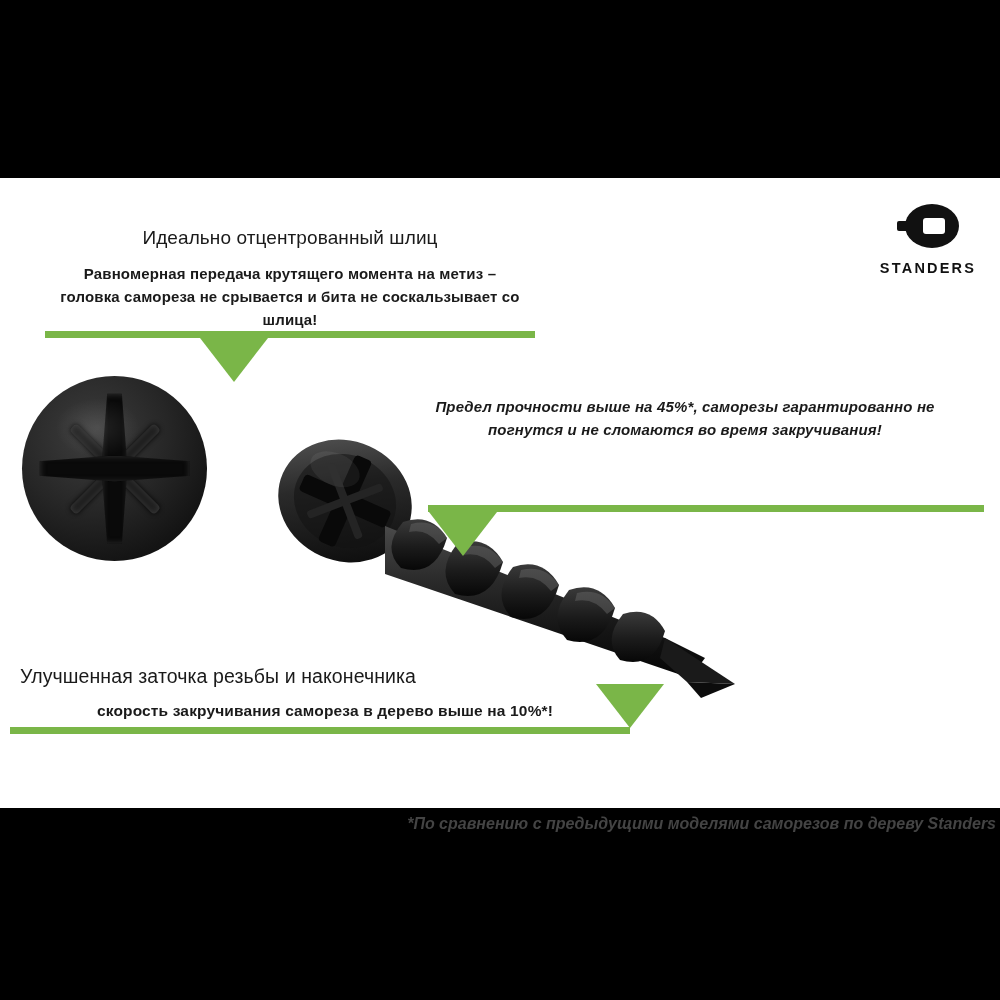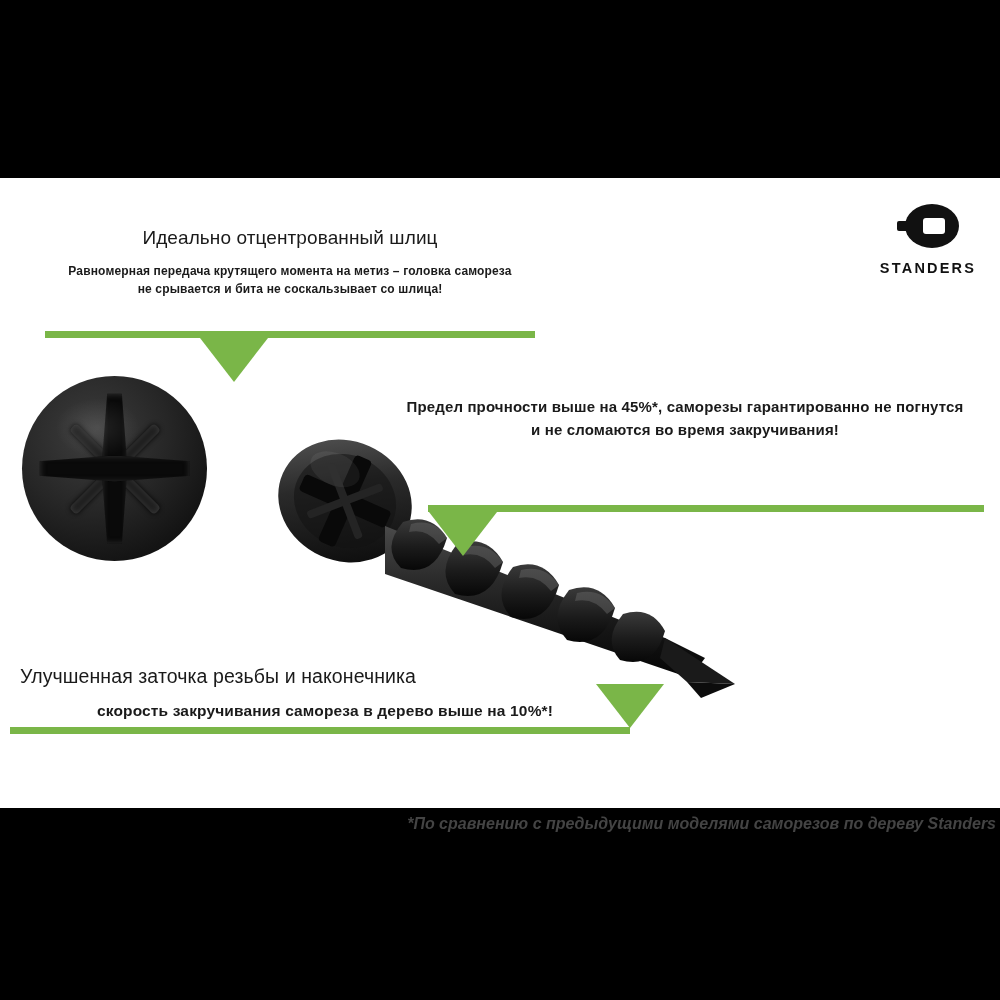--- a/index.html
+++ b/index.html
@@ -88,21 +88,21 @@
     position: absolute;
   }
   .callout .title {
     font-size: 19px;
     font-weight: 400;
     color: #1a1a1a;
     line-height: 1.3;
     letter-spacing: 0.1px;
   }
   .callout .body {
-    font-size: 12px;
+    font-size: 15px;
     font-weight: 700;
     color: #1a1a1a;
     line-height: 1.55;
     letter-spacing: 0.15px;
   }
 
   
   .rule {
     position: absolute;
     height: 7px;
@@ -138,21 +138,21 @@
   }
 
   
   #b2 {
     left: 400px;
     top: 205px;
     width: 570px;
     text-align: center;
   }
   #b2 .title { text-align: center; }
-  #b2 .body  { margin-top: 12px; text-align: center; font-size: 15px; }
+  #b2 .body  { margin-top: 12px; text-align: center; font-size: 15px; font-style: italic; }
 
   #b2rule {
     left: 428px;
     top: 327px;
     width: 556px;
   }
   #b2arrow {
     left: 429px;
     top: 334px;
   }

